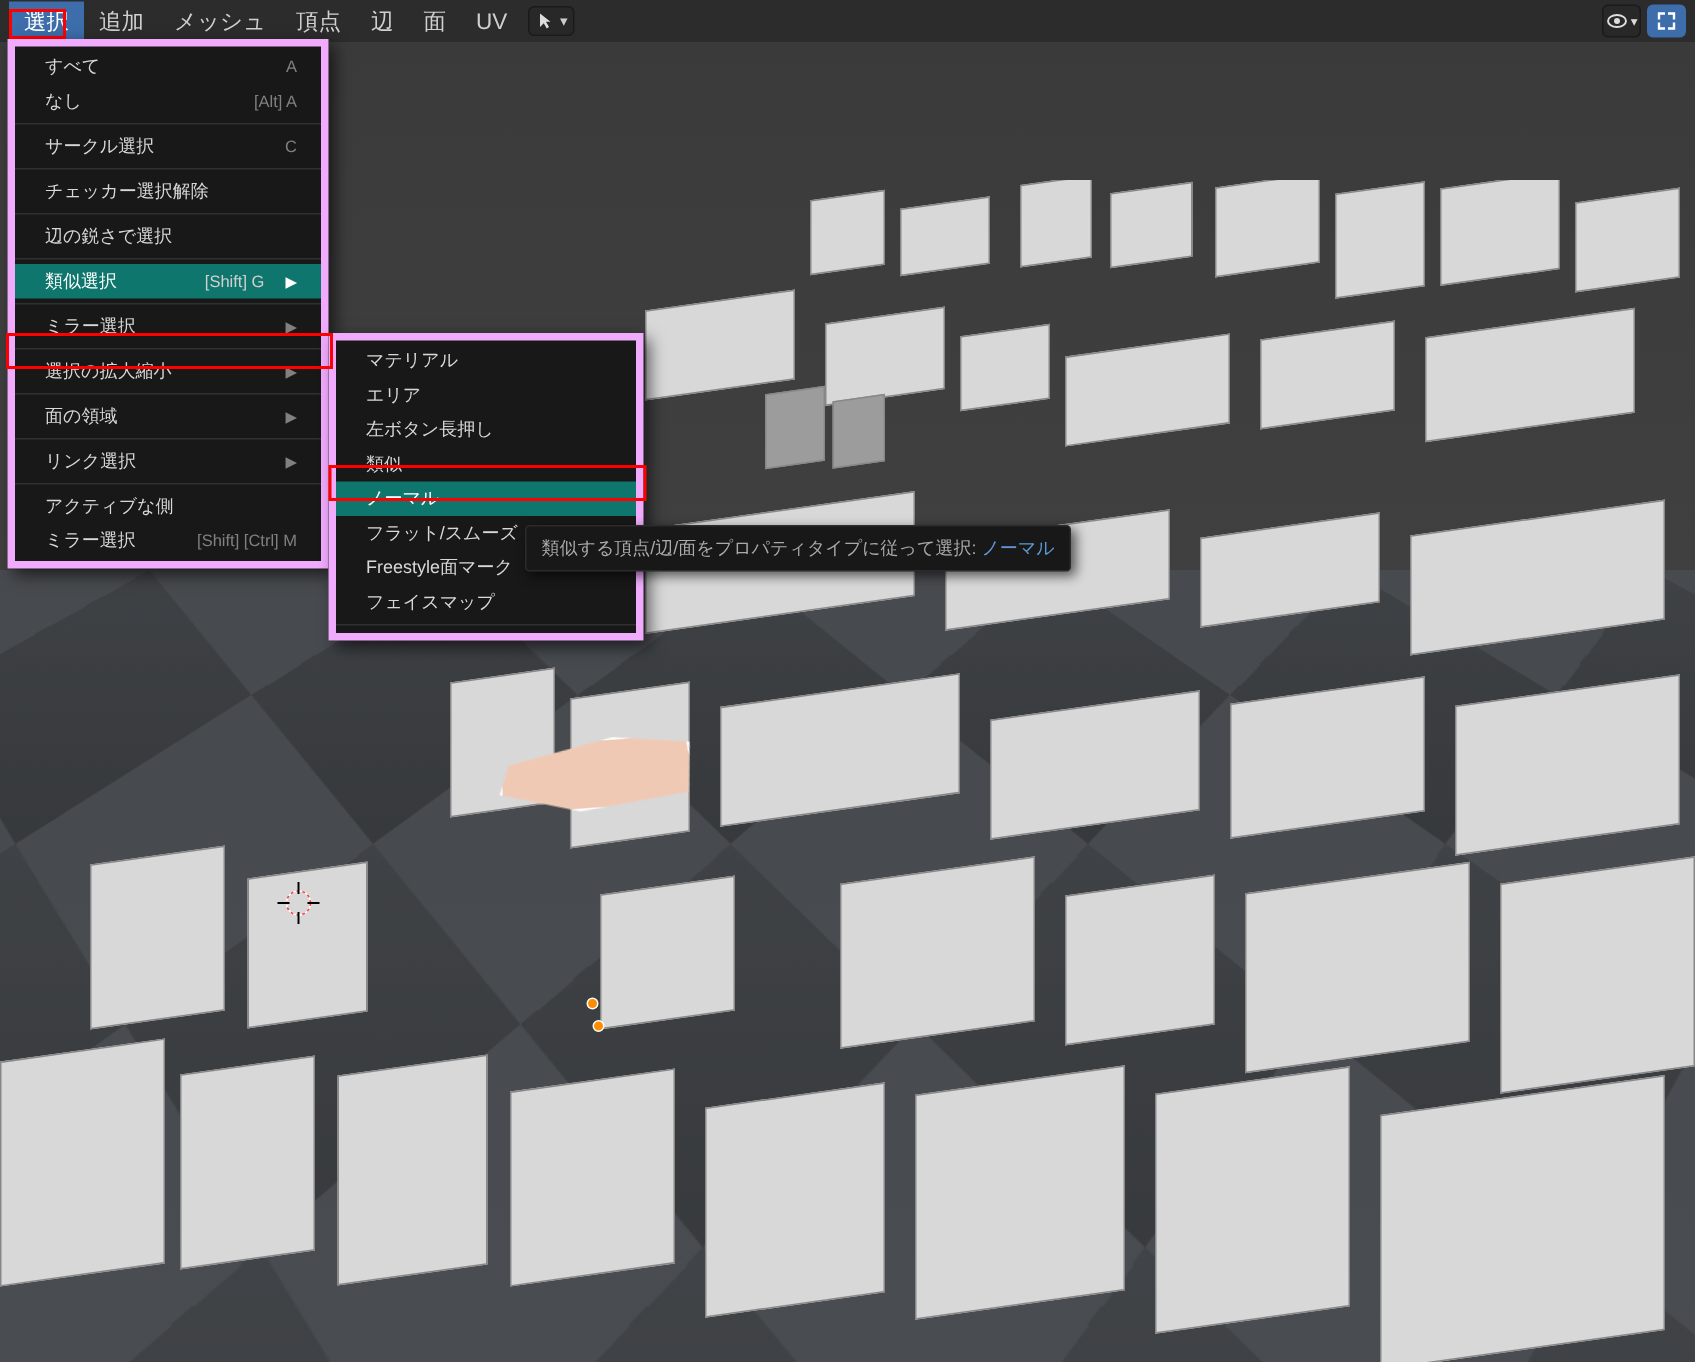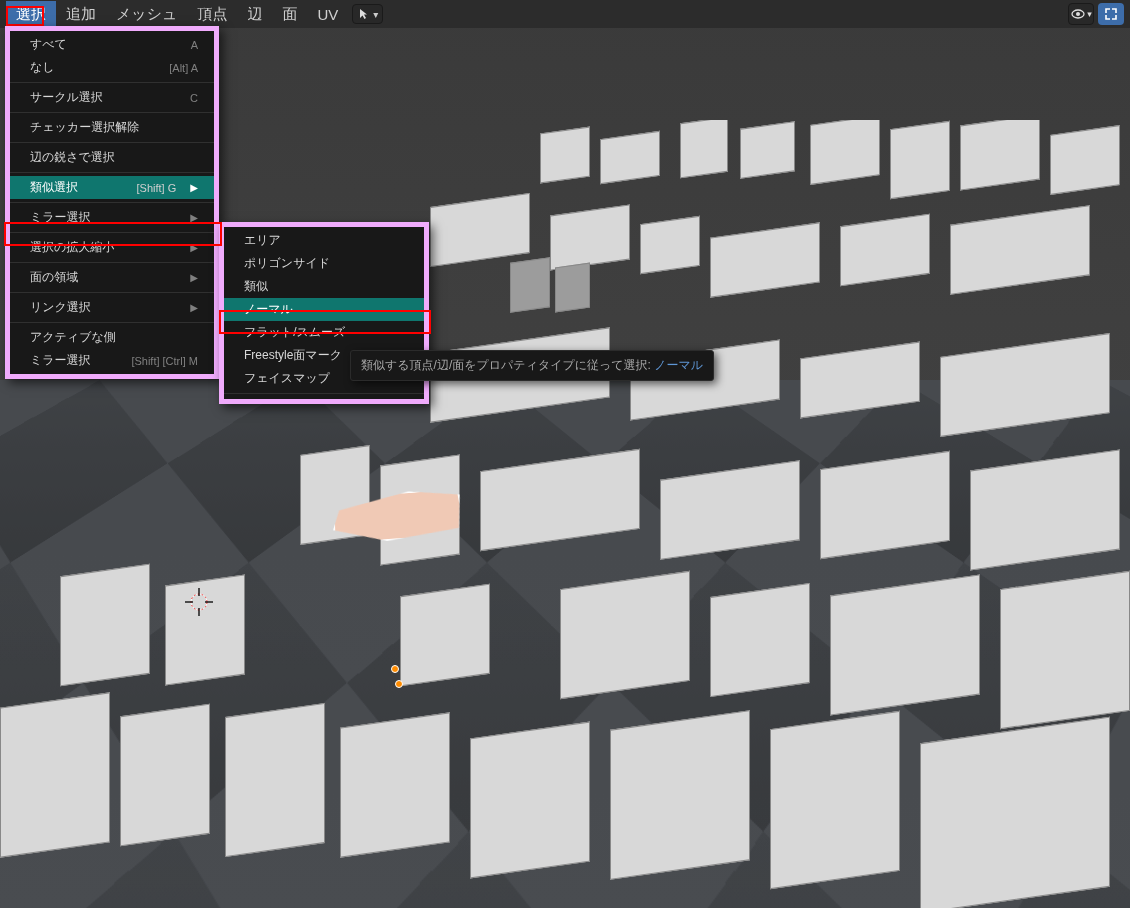--- a/index.html
+++ b/index.html
@@ -425,24 +425,27 @@
   <div class="menu-item">
     <span>ミラー選択</span>
     <span class="shortcut">[Shift] [Ctrl] M</span>
   </div>
 </div>
 
 <div class="red-highlight-menu1"></div>
 
 <div class="menu sub-menu">
   <div class="menu-item">
+    <span>マテリアル</span>
+  </div>
+  <div class="menu-item">
     <span>エリア</span>
   </div>
   <div class="menu-item">
-    <span>ポリゴンサイド</span>
+    <span>左ボタン長押し</span>
   </div>
   <div class="menu-item">
     <span>類似</span>
   </div>
   <div class="menu-item highlighted">
     <span>ノーマル</span>
   </div>
   <div class="menu-item">
     <span>フラット/スムーズ</span>
   </div>

